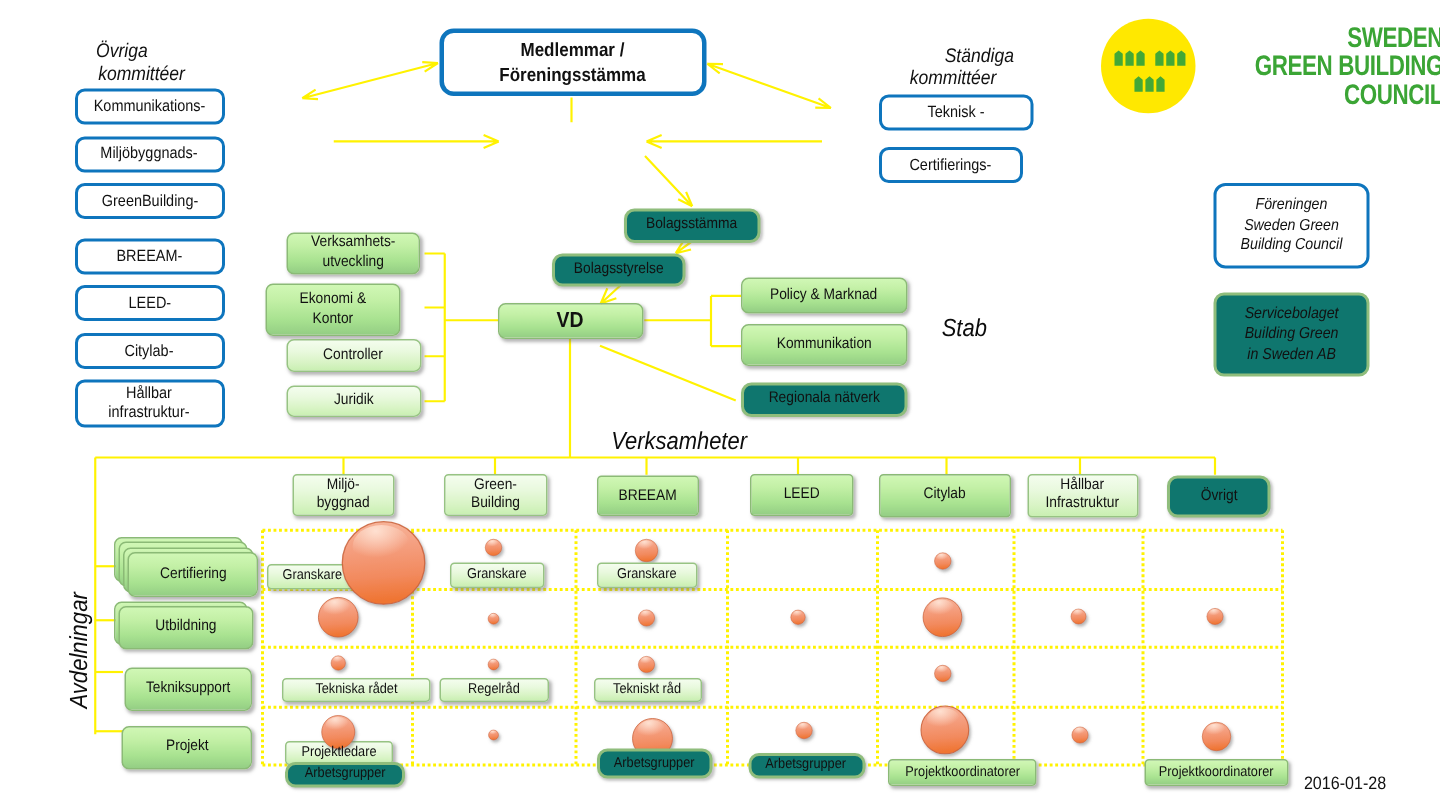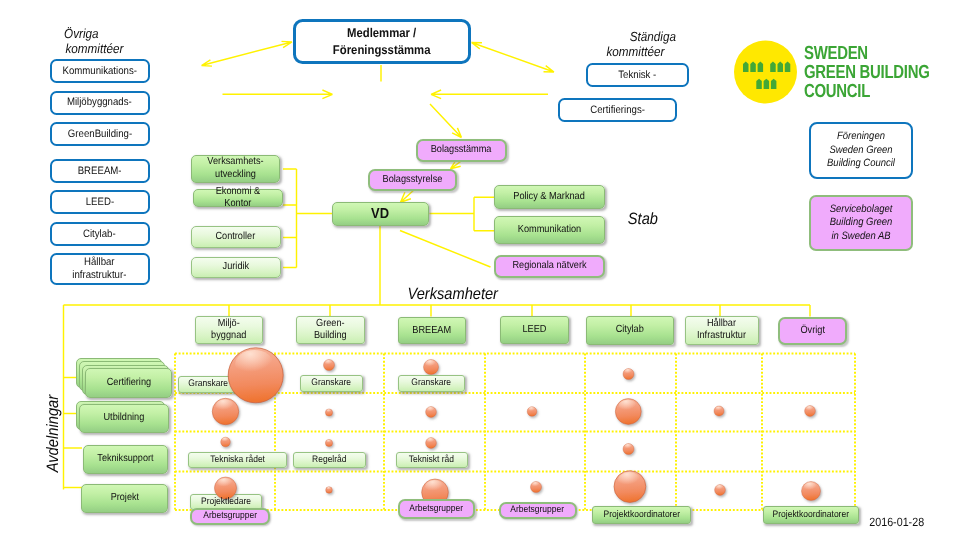--- a/index.html
+++ b/index.html
@@ -19,21 +19,21 @@
   .bluebox{border:2.3px solid #0E75BD;border-radius:6.5px;background:#fff;
            display:flex;align-items:center;justify-content:center;text-align:center;
            font-size:10.8px;line-height:12.6px;color:#111;}
   .bluebox.big{border-width:3.2px;border-radius:9.5px;font-weight:bold;font-size:12.7px;line-height:16.6px;}
   .bluebox.legend{font-style:italic;font-size:10.6px;line-height:13.6px;border-width:2.7px;border-radius:8px;}
 
   
   .greenbox{border:1.4px solid #93bf80;border-radius:3px;
             display:flex;align-items:center;justify-content:center;text-align:center;
             font-size:10.3px;line-height:12.4px;color:#111;}
-  .gb-white{background:#f0abfc;border-width:2.8px;border-radius:7px;border-color:#8fbd7c;}
+  .gb-white{background:#0f766e;border-width:2.8px;border-radius:7px;border-color:#8fbd7c;}
   .gb-fill{background:linear-gradient(180deg,#d0f7b5 0%,#c3f0a6 30%,#a8e290 70%,#94ce84 100%);
            border-color:#8bba76;}
   .gb-light{background:linear-gradient(180deg,#f4fdee 0%,#e9f9de 36%,#d9f4c6 72%,#c9efb2 100%);
            border-color:#97c383;}
   .shadowed{box-shadow:1.5px 1.6px 2.3px rgba(110,110,110,0.5);}
   .shadow-sm{box-shadow:1.1px 1.2px 1.8px rgba(120,120,120,0.42);}
 
   .ital{font-style:italic;}
   .hd{font-style:italic;font-size:13.1px;line-height:15.2px;color:#111;}
 </style>
@@ -160,21 +160,21 @@
         <span class="nb">infrastruktur-</span>
       </div>
     </div>
 <div class="abs hd" style="left:603px;top:28.5px;width:100px;">
       <div style="text-align:center"><span class="n">Ständiga</span></div>
       <div style="text-align:left"><span class="n">kommittéer</span></div>
     </div>
 <div class="abs bluebox" style="left:586px;top:63px;width:102.5px;height:24.2px">
       <span class="n">Teknisk -</span>
     </div>
-<div class="abs bluebox" style="left:558px;top:98px;width:119px;height:24.2px">
+<div class="abs bluebox" style="left:586px;top:98px;width:96px;height:24.2px">
       <span class="n">Certifierings-</span>
     </div>
 <div class="abs bluebox big" style="left:292.5px;top:18.8px;width:178px;height:45.5px">
       <div>
         <span class="nb">Medlemmar /</span>
         <span class="nb">Föreningsstämma</span>
       </div>
     </div>
 <div class="abs greenbox gb-white shadow-sm" style="left:415.5px;top:138.8px;width:91.5px;height:23.2px;font-size:10.3px">
       <span class="n">Bolagsstämma</span>
@@ -184,21 +184,21 @@
     </div>
 <div class="abs greenbox gb-fill shadowed" style="left:331.5px;top:201.8px;width:97.5px;height:24.6px;font-weight:bold;font-size:14.5px;border-radius:5px">
       <span class="n">VD</span>
     </div>
 <div class="abs greenbox gb-fill shadowed" style="left:190.6px;top:155px;width:89px;height:27.7px;border-radius:5px">
       <div>
         <span class="nb">Verksamhets-</span>
         <span class="nb">utveckling</span>
       </div>
     </div>
-<div class="abs greenbox gb-fill shadowed" style="left:193px;top:189.2px;width:90px;height:18px;border-radius:5px">
+<div class="abs greenbox gb-fill shadowed" style="left:177px;top:189.2px;width:90px;height:35px;border-radius:5px">
       <div>
         <span class="nb">Ekonomi &amp;</span>
         <span class="nb">Kontor</span>
       </div>
     </div>
 <div class="abs greenbox gb-light shadowed" style="left:190.5px;top:226.4px;width:90px;height:21.8px;border-radius:5px">
       <div>
         <span class="nb">Controller</span>
       </div>
     </div>
@@ -212,21 +212,21 @@
     </div>
 <div class="abs greenbox gb-fill shadowed" style="left:494.2px;top:215.8px;width:110.5px;height:28.2px;border-radius:5px">
       <span class="n">Kommunikation</span>
     </div>
 <div class="abs greenbox gb-white shadow-sm" style="left:494.2px;top:254.8px;width:110.5px;height:23.2px">
       <span class="n">Regionala nätverk</span>
     </div>
 <div class="abs ital" style="left:626px;top:209.5px;font-size:16.4px;"><span class="n">Stab</span></div>
 <div class="abs ital" style="left:402px;top:285px;font-size:16.4px;"><span class="n">Verksamheter</span></div>
 <div class="abs ital" style="left:-7px;top:423px;width:120px;height:22px;line-height:22px;font-size:16.5px;transform:rotate(-90deg);transform-origin:60px 11px;white-space:nowrap;text-align:center;"><span class="n">Avdelningar</span></div>
-<div class="abs" style="left:734px;top:40px;width:205px;height:64px;">
+<div class="abs" style="left:734px;top:12px;width:205px;height:64px;text-align:right;">
 <svg width="205" height="64" viewBox="0 0 205 64" style="overflow:visible">
  <circle cx="31.5" cy="32" r="31.5" fill="#FFE800"></circle>
  <g fill="#43A836">
   <path d="M9 31.9 L9 23.9 L11.75 21.6 L14.5 23.9 L14.5 31.9 Z"></path>
   <path d="M16.3 31.9 L16.3 23.9 L19.05 21.6 L21.8 23.9 L21.8 31.9 Z"></path>
   <path d="M23.6 31.9 L23.6 23.9 L26.35 21.6 L29.1 23.9 L29.1 31.9 Z"></path>
   <path d="M36.2 31.9 L36.2 23.9 L38.95 21.6 L41.7 23.9 L41.7 31.9 Z"></path>
   <path d="M43.5 31.9 L43.5 23.9 L46.25 21.6 L49 23.9 L49 31.9 Z"></path>
   <path d="M50.8 31.9 L50.8 23.9 L53.55 21.6 L56.3 23.9 L56.3 31.9 Z"></path>
   <path d="M22.3 49.1 L22.3 41.1 L25.05 38.8 L27.8 41.1 L27.8 49.1 Z"></path>

